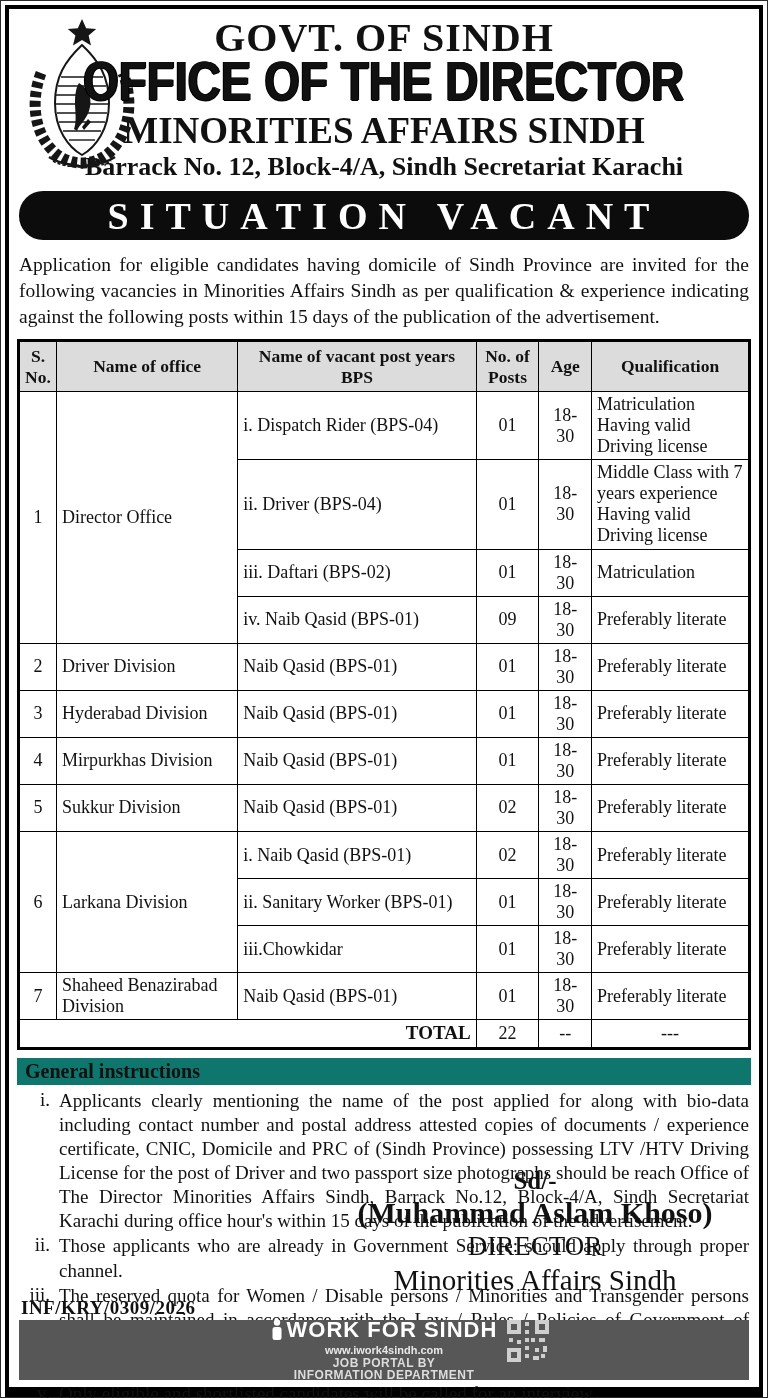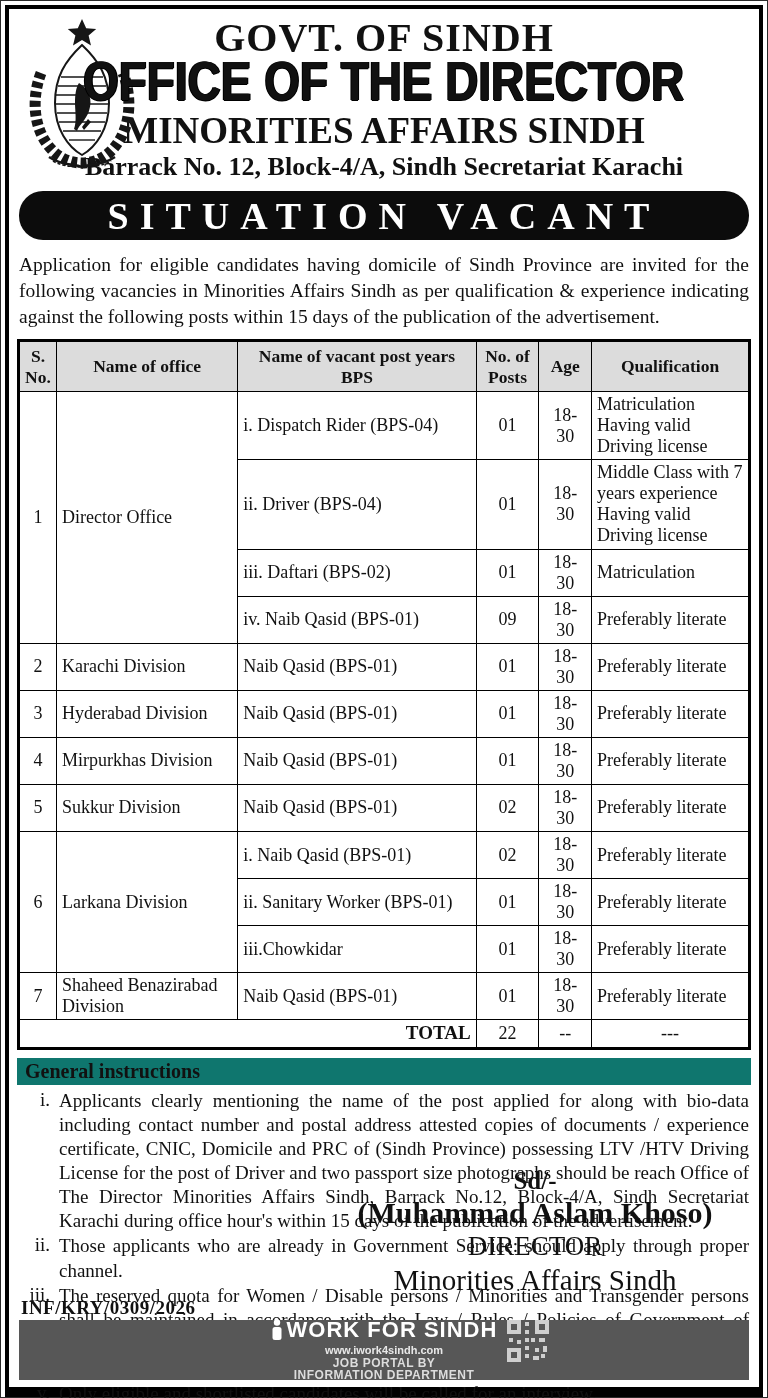--- a/index.html
+++ b/index.html
@@ -144,21 +144,21 @@
             <td class="l">Matriculation</td>
           </tr>
           <tr>
             <td class="l">iv. Naib Qasid (BPS-01)</td>
             <td class="c">09</td>
             <td class="c">18-30</td>
             <td class="l">Preferably literate</td>
           </tr>
           <tr>
             <td class="c">2</td>
-            <td class="l">Karachi Division</td>
+            <td class="l">Driver Division</td>
             <td class="l">Naib Qasid (BPS-01)</td>
             <td class="c">01</td>
             <td class="c">18-30</td>
             <td class="l">Preferably literate</td>
           </tr>
           <tr>
             <td class="c">3</td>
             <td class="l">Hyderabad Division</td>
             <td class="l">Naib Qasid (BPS-01)</td>
             <td class="c">01</td>

